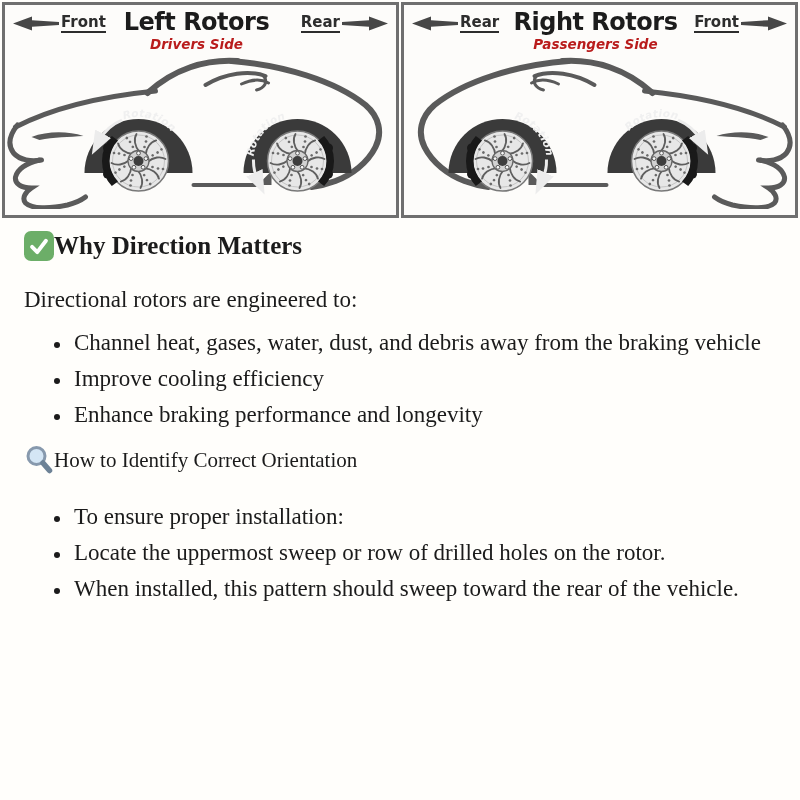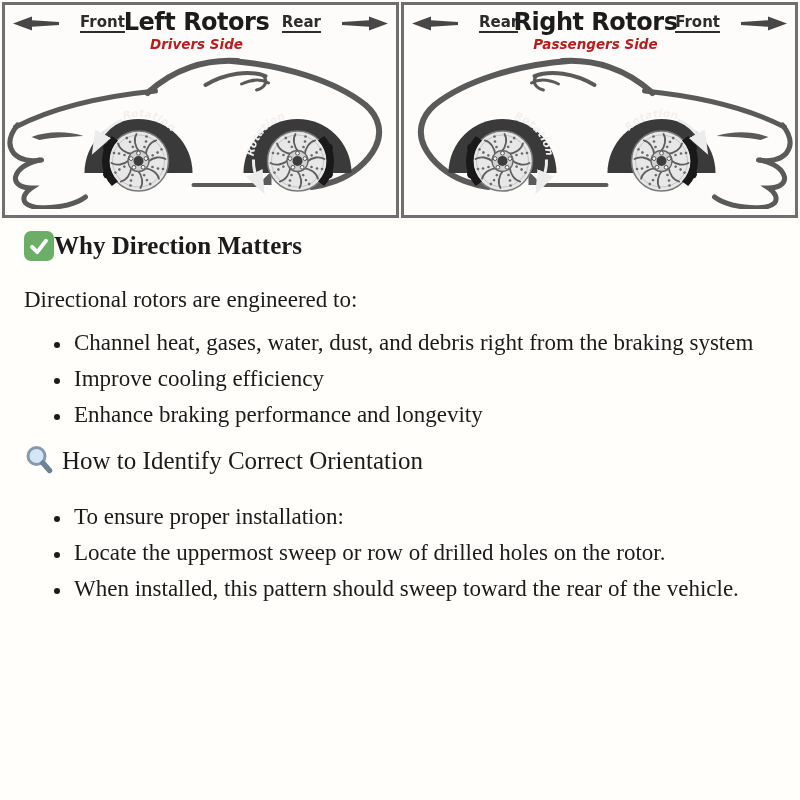--- a/index.html
+++ b/index.html
@@ -12,21 +12,21 @@
   .figure{
     display:flex;width:800px;height:218px;box-sizing:border-box;
     padding:2px 2px 0 2px;gap:2px;margin-bottom:12px;background:#fffefb;
   }
   .panel{
     flex:1 1 0;border:3px solid #6f6f6f;box-sizing:border-box;
     background:#fdfcfa;position:relative;overflow:hidden;
   }
   .p-head{position:relative;height:52px;}
   .dir{
-    position:absolute;top:9px;display:flex;align-items:center;gap:21px;
+    position:absolute;top:9px;display:flex;align-items:center;gap:2px;
     font-family:"DejaVu Sans","Liberation Sans",sans-serif;
     font-weight:bold;font-size:15px;color:#2d2d2d;
   }
   .dir .dirtxt{border-bottom:2.5px solid #2d2d2d;line-height:1.1;padding-bottom:0px;}
   .dirL{left:8px;}
   .dirR{right:8px;}
   .titles{position:absolute;left:0;right:8px;top:5px;text-align:center;}
   .p-title{
     font-family:"DejaVu Sans","Liberation Sans",sans-serif;
     font-weight:bold;font-size:24px;line-height:1.05;color:#1c1c1c;letter-spacing:-.5px;
@@ -38,22 +38,22 @@
   .car{display:block;width:100%;height:152px;}
   .defs-svg{position:absolute;width:0;height:0;overflow:hidden;}
   
   main{padding:0 22px 0 24px;}
   p.intro{font-size:23px;line-height:36px;margin:0 0 14px 0;}
   .h-bold{
     font-size:25px;font-weight:bold;margin:0 0 21px 0;line-height:1.25;
     display:flex;align-items:center;
   }
   .h-reg{
-    font-size:25px;font-weight:normal;margin:11px 0 23px 0;line-height:1.25;
-    display:flex;align-items:center;gap:8px;
+    font-size:21px;font-weight:normal;margin:11px 0 23px 0;line-height:1.25;
+    display:flex;align-items:center;gap:0;
   }
   p.lead{font-size:23px;line-height:36px;margin:12px 0 7px 0;}
   ul.blist{margin:0 0 11px 0;padding:0 0 0 48px;}
   ul.blist li{font-size:23px;line-height:36px;padding-left:2px;}
   ul.blist li::marker{font-size:19px;}
   .check-icon{
     display:inline-flex;align-items:center;justify-content:center;
     width:30px;height:30px;border-radius:7px;background:#6cae68;flex:0 0 auto;
   }
   .mag-icon{display:inline-block;flex:0 0 auto;}
@@ -214,21 +214,21 @@
       <svg width="26" height="26" viewBox="0 0 30 30">
           <path d="M7 16 L13 22 L23 9" fill="none" stroke="#ffffff" stroke-width="4.5" stroke-linecap="round" stroke-linejoin="round"></path>
         </svg>
     </span>
     <span>Why Direction Matters</span>
   </h2>
 
   <p class="lead">Directional rotors are engineered to:</p>
 
   <ul class="blist">
-    <li>Channel heat, gases, water, dust, and debris right from the braking system</li>
+    <li>Channel heat, gases, water, dust, and debris away from the braking vehicle</li>
     <li>Improve cooling efficiency</li>
     <li>Enhance braking performance and longevity</li>
   </ul>
 
   <h2 class="h-reg">
     <svg class="mag-icon" width="30" height="32" viewBox="0 0 30 32">
       <circle cx="12.5" cy="12" r="8.5" fill="#d4e6f5" stroke="#8799ad" stroke-width="3"></circle>
       <line x1="19" y1="19" x2="25.5" y2="26.5" stroke="#6d8296" stroke-width="5.5" stroke-linecap="round"></line>
     </svg>
     <span>How to Identify Correct Orientation</span>

